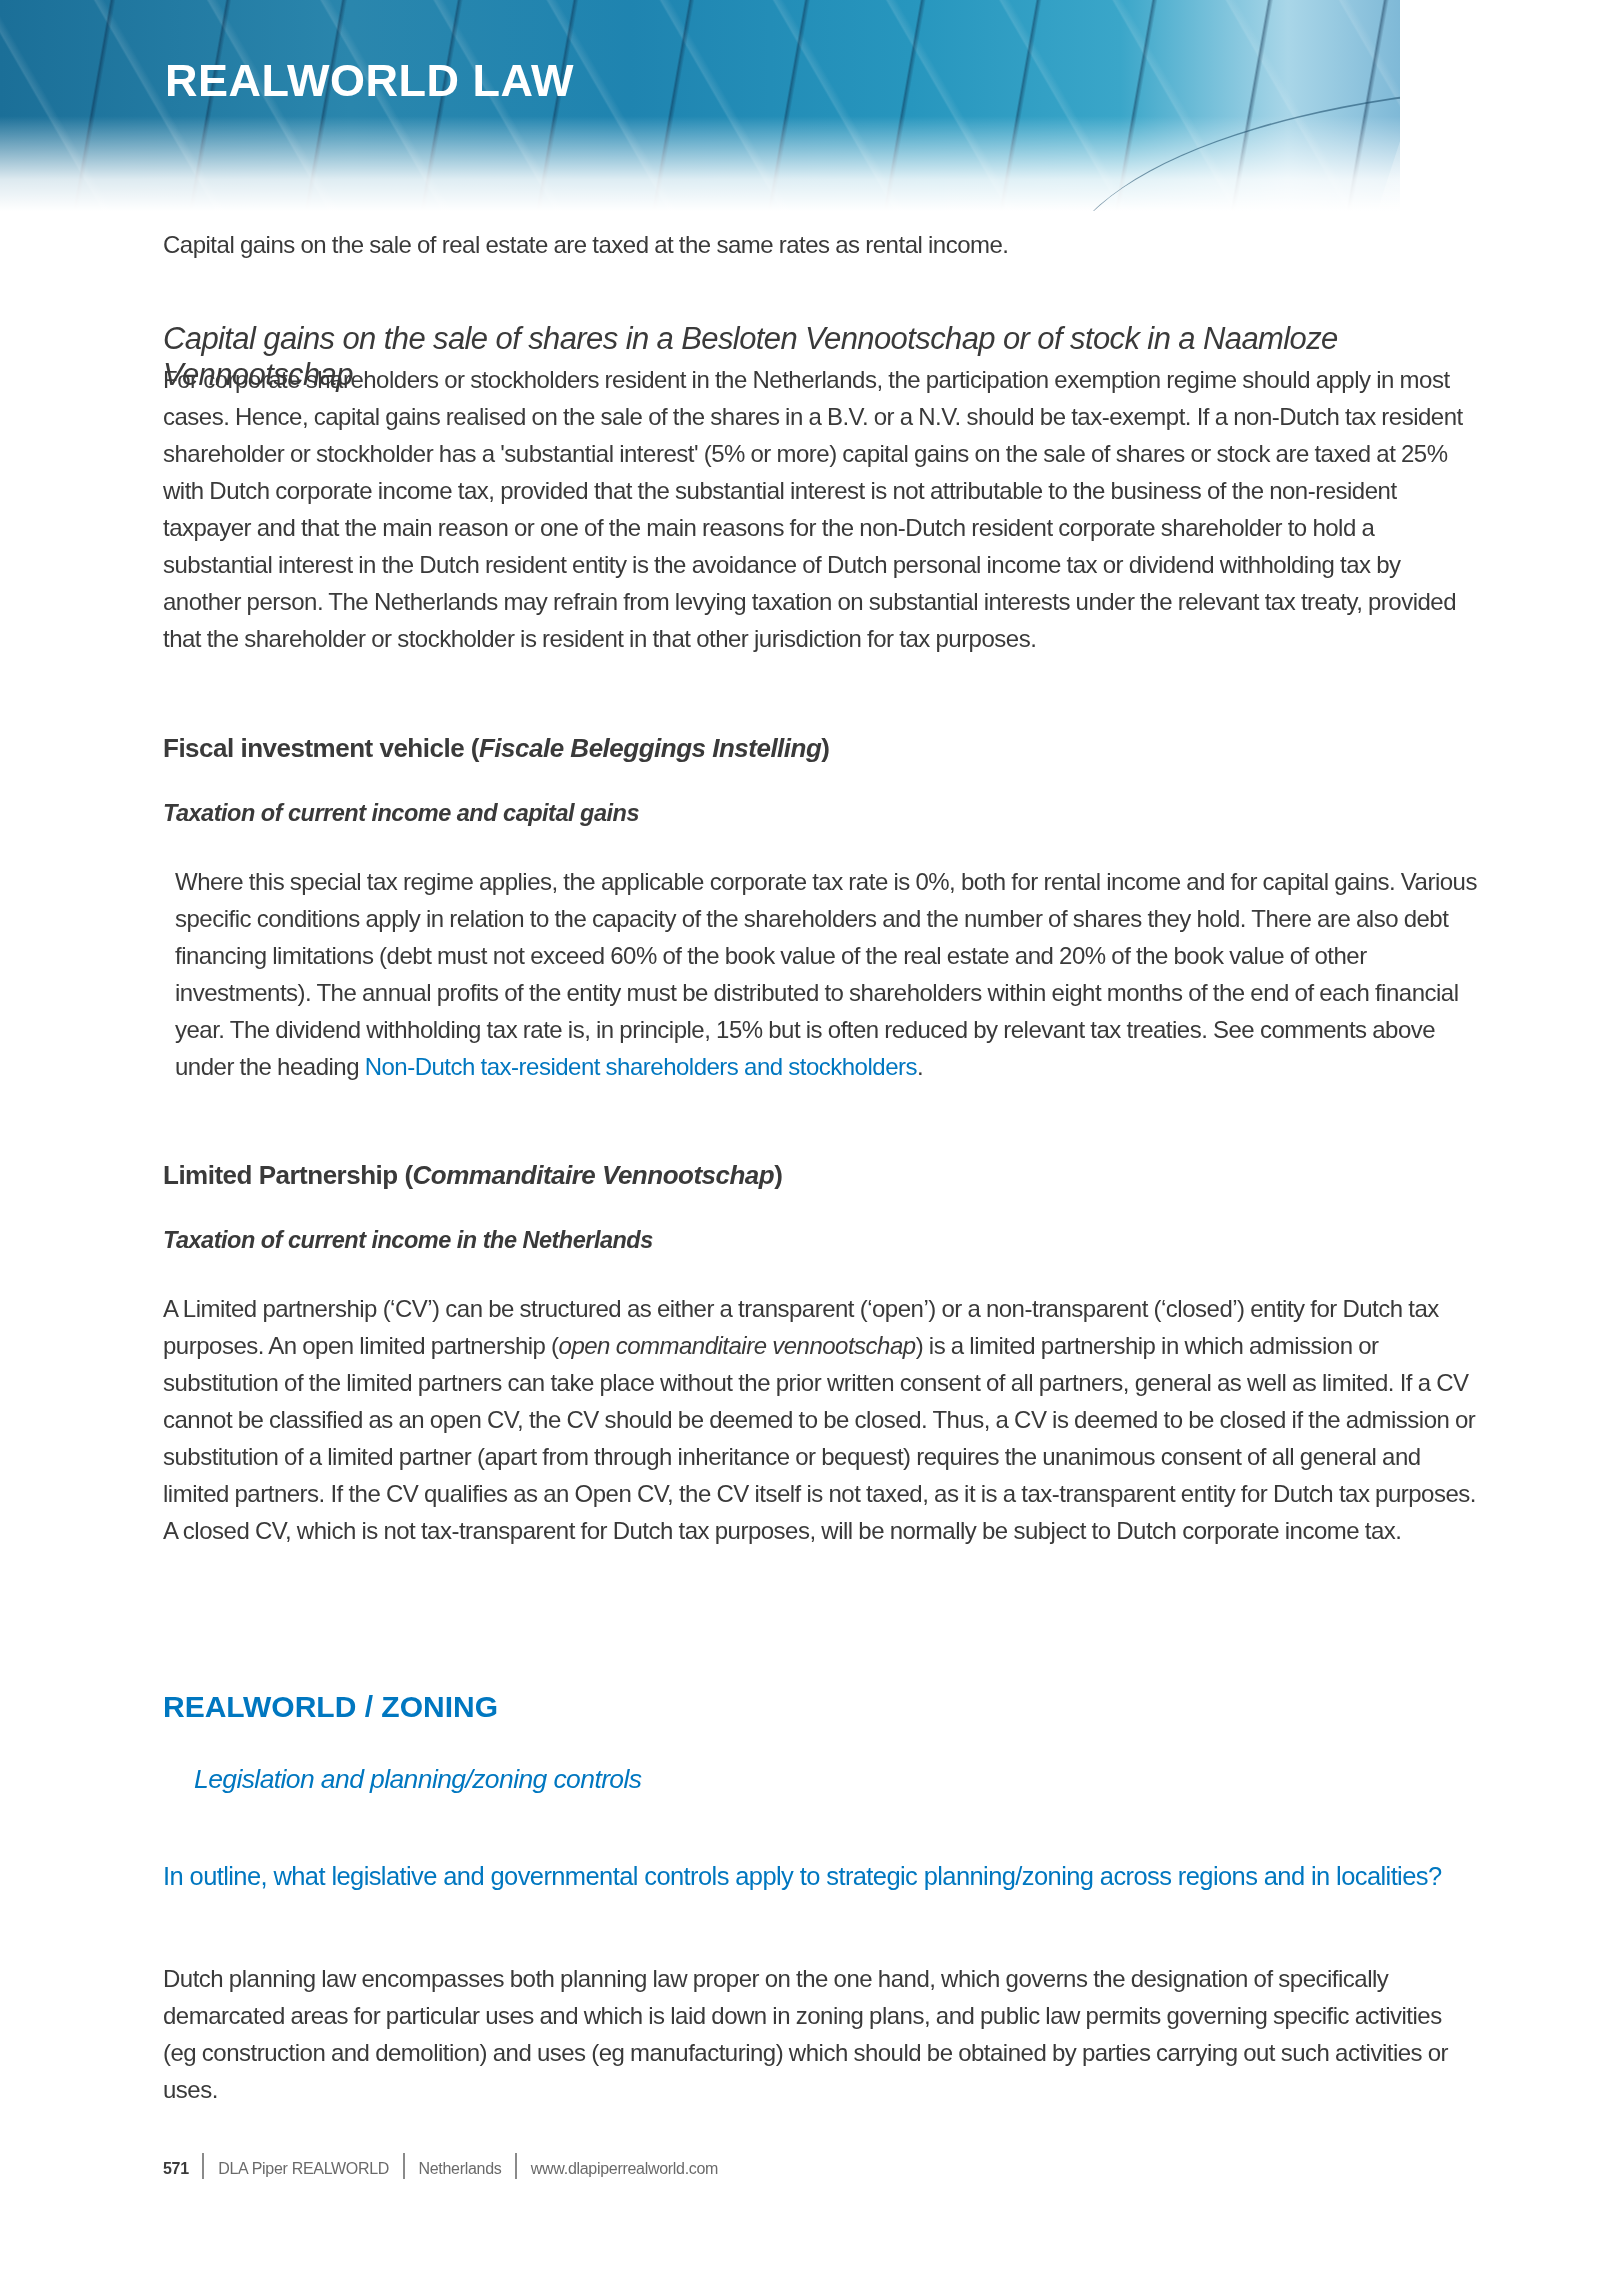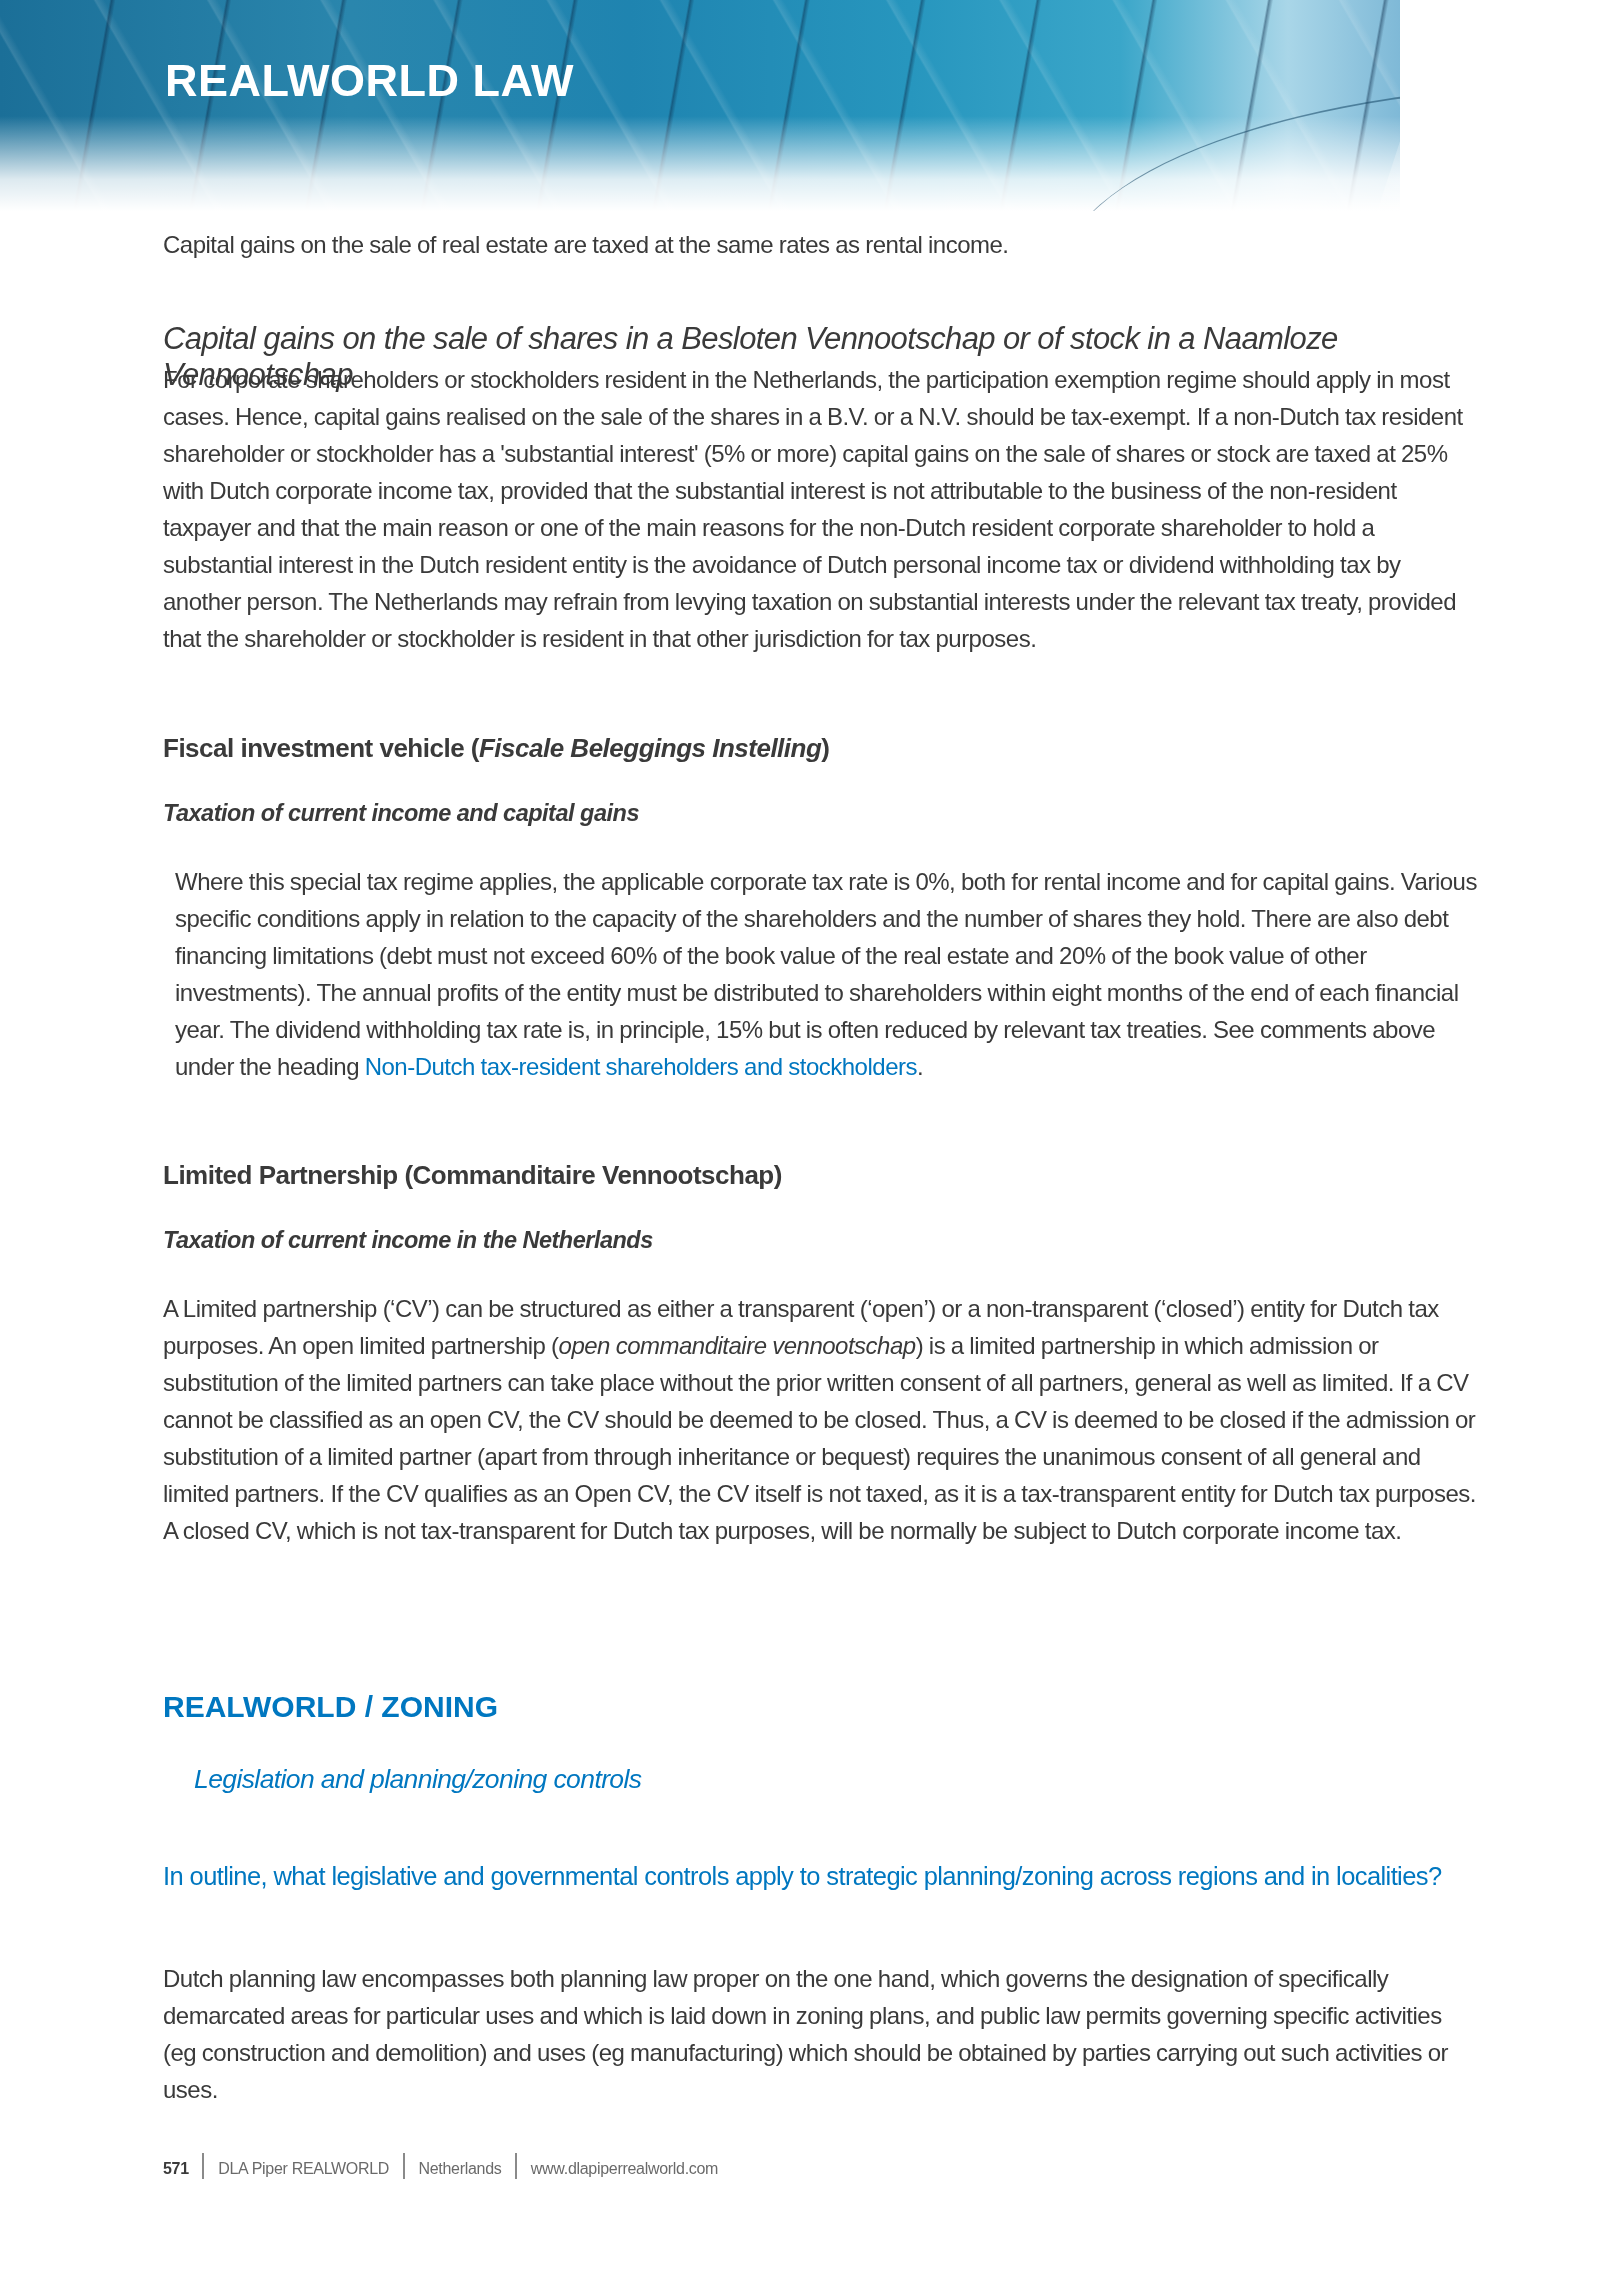--- a/index.html
+++ b/index.html
@@ -53,21 +53,21 @@
     <span>Fiscal investment vehicle (</span><span style="font-style:italic;">Fiscale Beleggings Instelling</span><span>)</span>
   </div>
 
   <div class="bold-it-head" style="top:800px;">Taxation of current income and capital gains</div>
 
   <div class="p" style="top:863px;margin-left:12px;">
     <span>Where this special tax regime applies, the applicable corporate tax rate is 0%, both for rental income and for capital gains. Various specific conditions apply in relation to the capacity of the shareholders and the number of shares they hold. There are also debt financing limitations (debt must not exceed 60% of the book value of the real estate and 20% of the book value of other investments). The annual profits of the entity must be distributed to shareholders within eight months of the end of each financial year. The dividend withholding tax rate is, in principle, 15% but is often reduced by relevant tax treaties. See comments above under the heading </span><a class="link">Non-Dutch tax-resident shareholders and stockholders</a><span>.</span>
   </div>
 
   <div class="bold-head" style="top:1160px;">
-    <span>Limited Partnership (</span><span style="">Commanditaire Vennootschap</span><span>)</span>
+    <span>Limited Partnership (</span><span style="font-style:italic;">Commanditaire Vennootschap</span><span>)</span>
   </div>
 
   <div class="bold-it-head" style="top:1227px;">Taxation of current income in the Netherlands</div>
 
   <div class="p" style="top:1290px;">
     <span>A Limited partnership (‘CV’) can be structured as either a transparent (‘open’) or a non-transparent (‘closed’) entity for Dutch tax purposes. An open limited partnership (</span><span style="font-style:italic;">open commanditaire vennootschap</span><span>) is a limited partnership in which admission or substitution of the limited partners can take place without the prior written consent of all partners, general as well as limited. If a CV cannot be classified as an open CV, the CV should be deemed to be closed. Thus, a CV is deemed to be closed if the admission or substitution of a limited partner (apart from through inheritance or bequest) requires the unanimous consent of all general and limited partners. If the CV qualifies as an Open CV, the CV itself is not taxed, as it is a tax-transparent entity for Dutch tax purposes. A closed CV, which is not tax-transparent for Dutch tax purposes, will be normally be subject to Dutch corporate income tax.</span>
   </div>
 
   <div class="section-title" style="top:1690px;">REALWORLD / ZONING</div>
 

